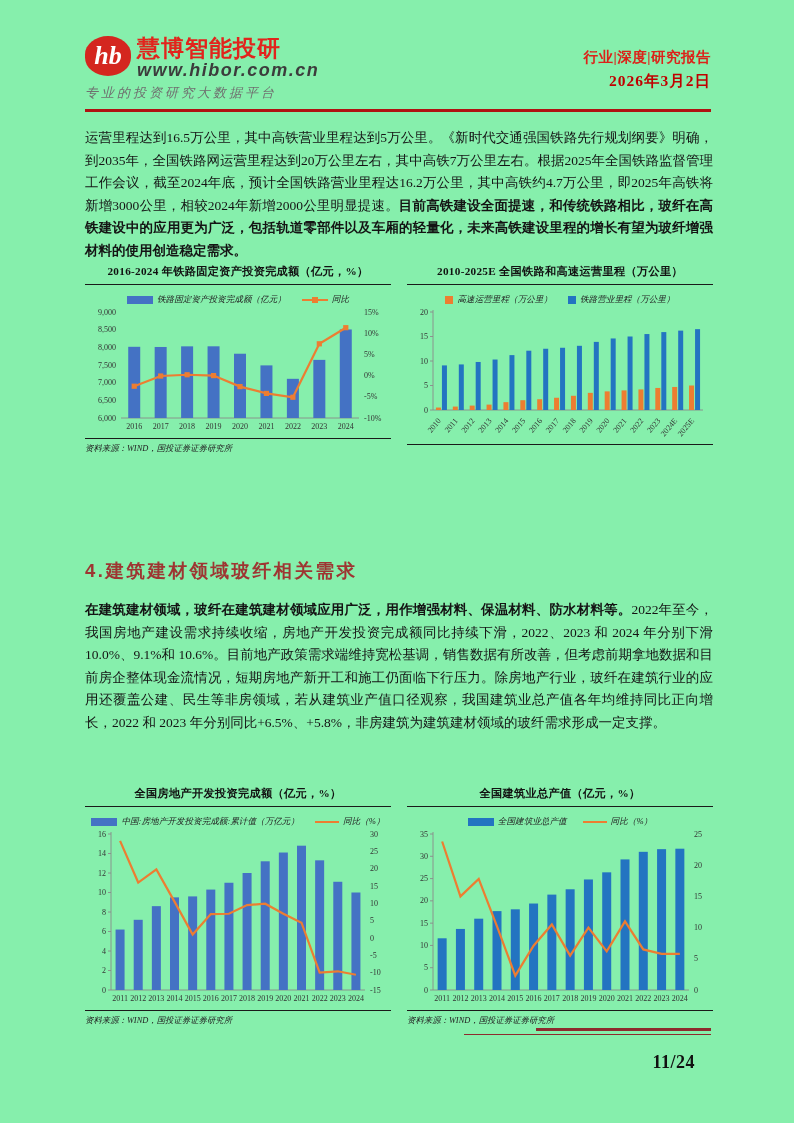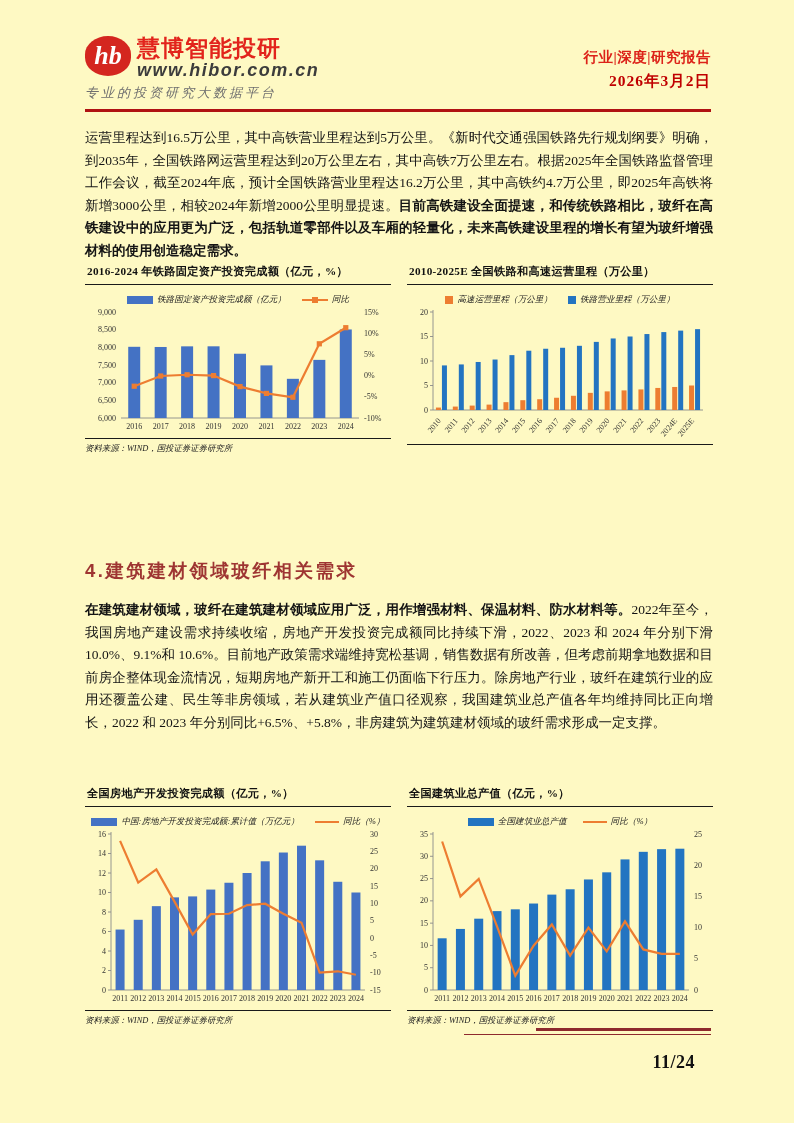--- a/index.html
+++ b/index.html
@@ -1,18 +1,18 @@
 <!DOCTYPE html>
 <html><head>
 <meta charset="utf-8">
 <style>
   * { margin:0; padding:0; box-sizing:border-box; }
   html,body { background:#fff; }
   body { width:794px; height:1123px; position:relative; font-family:"Liberation Serif", serif; color:#111; }
-  .page { position:absolute; inset:0; background:#fef9c3; overflow:hidden; }
+  .page { position:absolute; inset:0; background:#86efac; overflow:hidden; }
 
   
   .hdr { position:absolute; left:85px; top:36px; width:626px; display:flex; justify-content:space-between; }
   .logo-row { display:flex; align-items:flex-start; gap:6px; }
   .logo-mark { width:46px; height:40px; background:#D4261F; border-radius:50% / 46%; color:#fff;
     font-family:"Liberation Serif", serif; font-style:italic; font-weight:bold; font-size:26px;
     display:flex; align-items:center; justify-content:center; }
   .logo-cn { color:#E2241C; font-family:"Liberation Sans", sans-serif; font-weight:bold; font-size:23px; letter-spacing:1px; line-height:1.05; }
   .logo-url { color:#3c3c3c; font-family:"Liberation Sans", sans-serif; font-weight:bold; font-size:18px; letter-spacing:1.5px;font-style:italic; }
   .logo-tag { color:#6f6f6f; font-style:italic; font-size:13px; letter-spacing:3px; margin-top:3px; }
@@ -27,21 +27,21 @@
   #p1 { top:127px; }
   #p2 { top:488px; }
   #p3 { top:599px; }
   .sec-h { position:absolute; left:85px; top:558px; color:#9E3532; font-size:18.5px; font-weight:bold; letter-spacing:2.5px; font-family:"Liberation Sans", sans-serif; }
 
   
   .fig-row { position:absolute; left:85px; width:628px; display:flex; justify-content:space-between; }
   #figrow1 { top:262px; }
   #figrow2 { top:776px;margin-top:8px; }
   .fig { width:306px; }
-  .fig-title { font-weight:bold; font-size:11.2px; letter-spacing:0.3px; padding:2px 2px 5px; }
+  .fig-title { font-weight:bold; font-size:11.2px; text-align:center; letter-spacing:0.3px; padding:2px 2px 5px; }
   .fig-hr { border-top:1.4px solid #1a1a1a; }
   .fig-legend { display:flex; justify-content:center; align-items:center; gap:16px; margin:9px 0 0; font-size:8.6px; font-style:italic; color:#222;text-align:center; }
   .lg-item { display:flex; align-items:center; gap:4px; }
   .sw-bar { width:26px; height:8px; display:inline-block; }
   .sw-sq { width:8px; height:8px; display:inline-block; }
   .sw-line { width:24px; height:2.4px; display:inline-block; }
   .sw-lm { width:26px; height:8px; display:inline-block; position:relative; }
   .sw-lm i { position:absolute; left:0; right:0; top:3px; height:2.4px; display:block; }
   .sw-lm b { position:absolute; left:10px; top:1px; width:6px; height:6px; display:block; }
   .fig-src { font-size:8.4px; font-style:italic; color:#222; margin-top:4px; line-height:1.5; }

